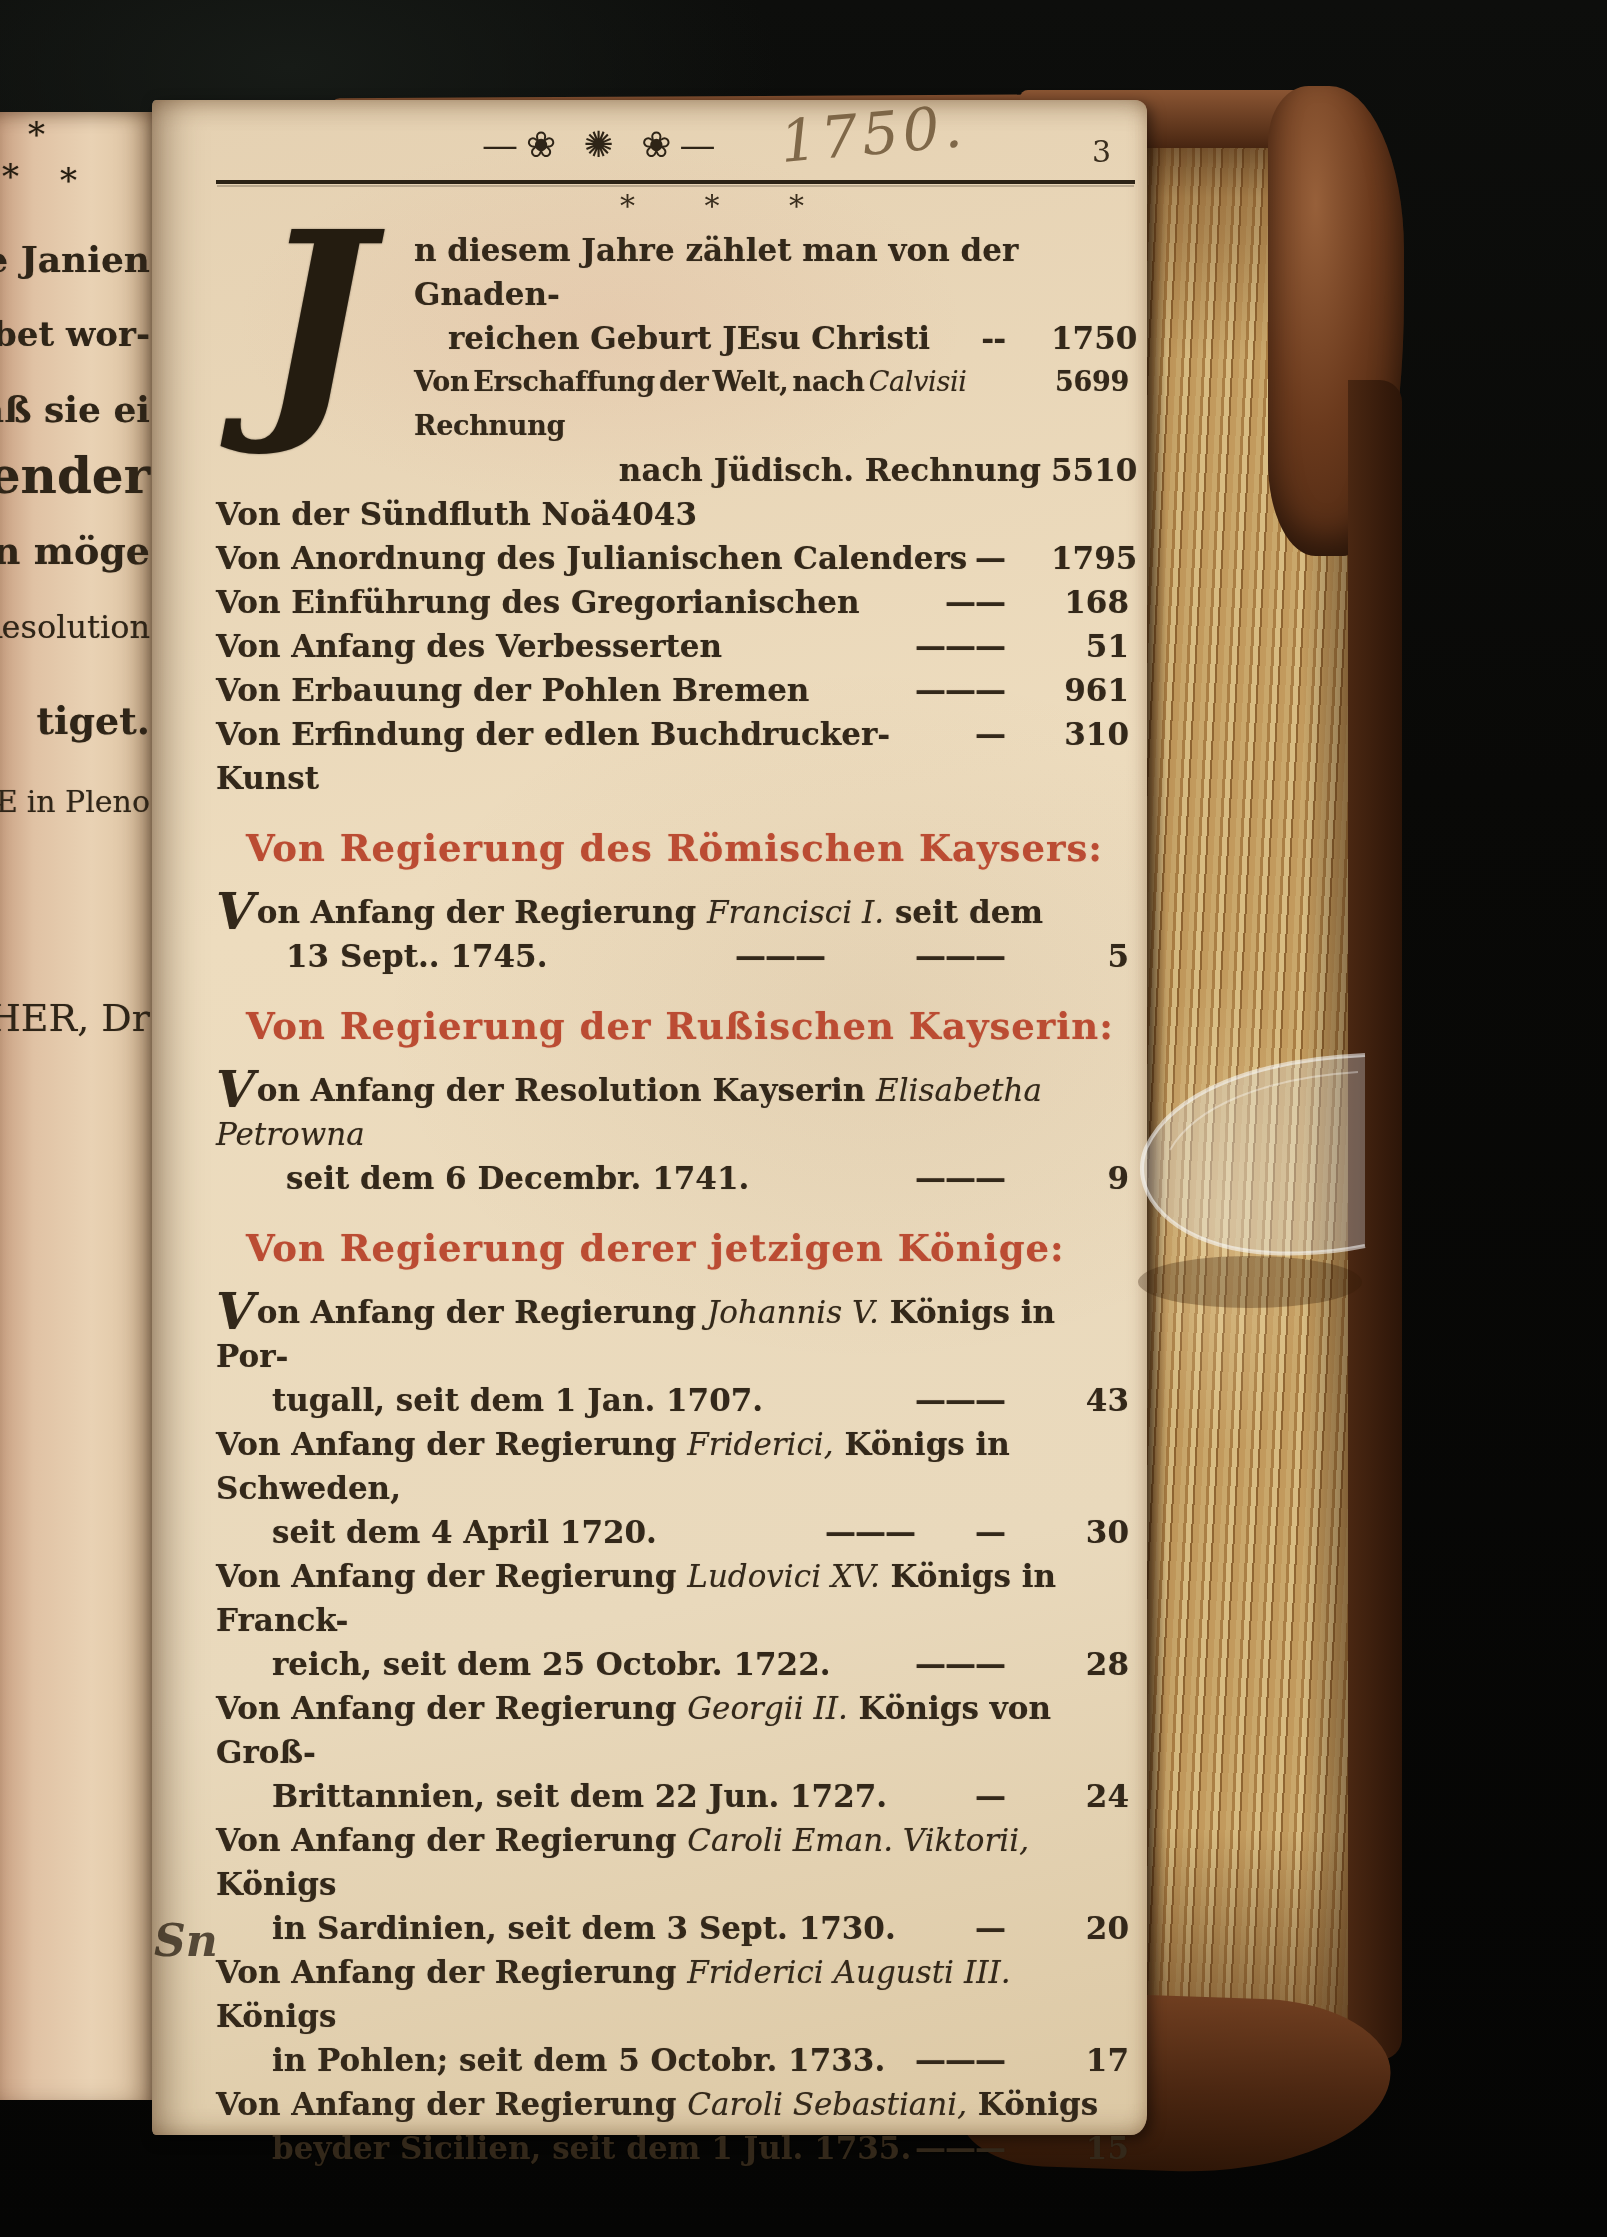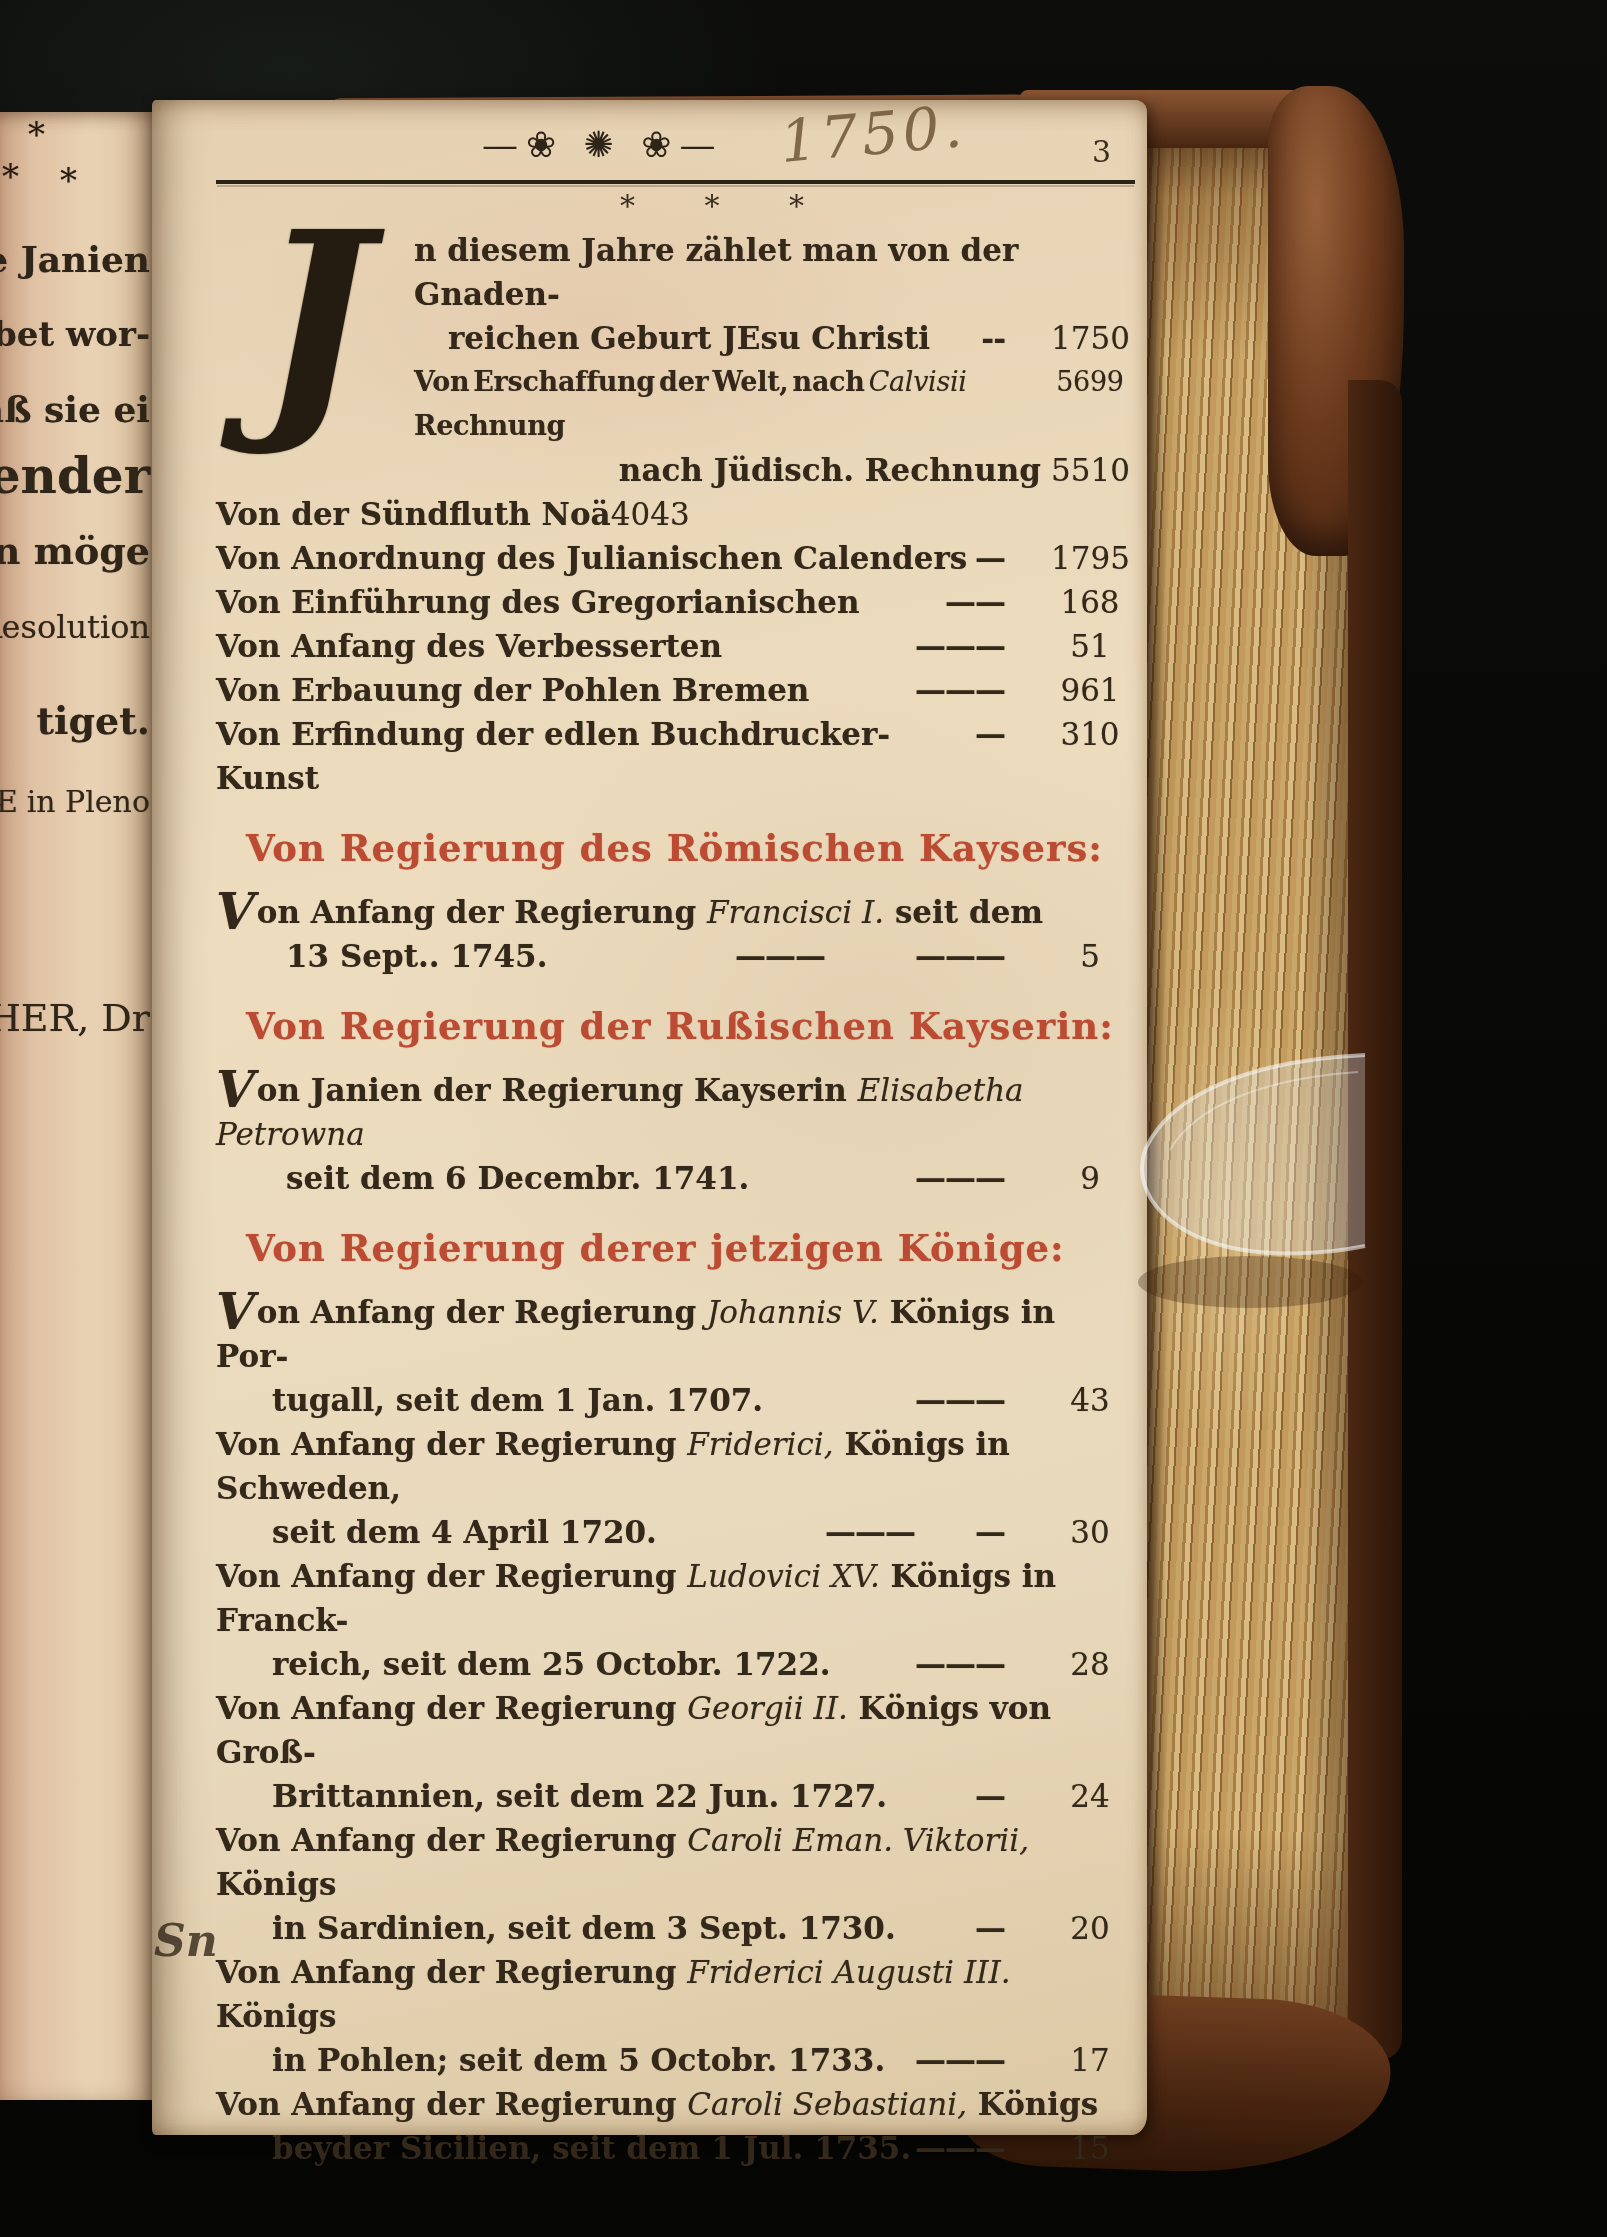--- a/index.html
+++ b/index.html
@@ -65,21 +65,21 @@
   .rule{position:absolute;left:64px;right:12px;top:80px;height:4px;background:#2c2316;
     box-shadow:0 4px 0 -1px rgba(44,35,22,0.25);}
   .asterisks{position:absolute;left:468px;top:88px;font-size:30px;letter-spacing:30px;color:#3a2e1e;}
   .gutter-mark{position:absolute;left:2px;top:1815px;font-size:44px;font-style:italic;font-weight:bold;opacity:0.8;}
 
   .content{position:absolute;left:64px;right:18px;top:128px;}
   .row{display:flex;align-items:baseline;font-size:31px;line-height:44px;font-weight:bold;
     text-shadow:0 0 1px rgba(40,30,15,0.35);}
   .row .t{flex:0 1 auto;}
   .row .dash{margin-left:auto;padding-right:46px;letter-spacing:-1px;font-weight:bold;}
-  .row .num{flex:none;width:78px;text-align:center;font-weight:normal;}
+  .row .num{flex:none;width:78px;text-align:right;font-weight:bold;}
   .lat{font-weight:normal;}
   .i1{padding-left:34px;}
   .cont{padding-left:56px;}
   .cont2{padding-left:70px;}
   .sq{font-size:27px;word-spacing:-5px;letter-spacing:-0.3px;}
   .ar .t{margin-left:auto;margin-right:10px;}
   .init{font-size:50px;line-height:30px;font-style:italic;vertical-align:-6px;margin-right:2px;}
   .dropcap{float:left;width:198px;height:218px;font-size:240px;line-height:185px;font-style:italic;
     font-weight:bold;color:#241c10;text-align:center;text-shadow:0 0 2px rgba(36,28,16,0.5);}
   .red-heading{font-size:37px;font-weight:bold;color:#bb4c33;margin:12px 0 6px 30px;letter-spacing:1px;
@@ -181,21 +181,21 @@
         <span class="t"><span class="init">V</span><span>on Anfang der Regierung </span><i class="lat">Francisci I.</i><span> seit dem</span></span>
       </div>
       <div class="row cont2">
         <span class="t"><span>13 Sept.. 1745.</span></span>
         <span class="dash">———   ———</span>
         <span class="num">5</span>
       </div>
 
       <div class="red-heading">Von Regierung der Rußischen Kayserin:</div>
       <div class="row">
-        <span class="t"><span class="init">V</span><span>on Janien der Regierung Kayserin </span><i class="lat">Elisabetha Petrowna</i></span>
+        <span class="t"><span class="init">V</span><span>on Anfang der Resolution Kayserin </span><i class="lat">Elisabetha Petrowna</i></span>
       </div>
       <div class="row cont2">
         <span class="t"><span>seit dem 6 Decembr. 1741.</span></span>
         <span class="dash">———</span>
         <span class="num">9</span>
       </div>
 
       <div class="red-heading">Von Regierung derer jetzigen Könige:</div>
 
       <div class="row">

